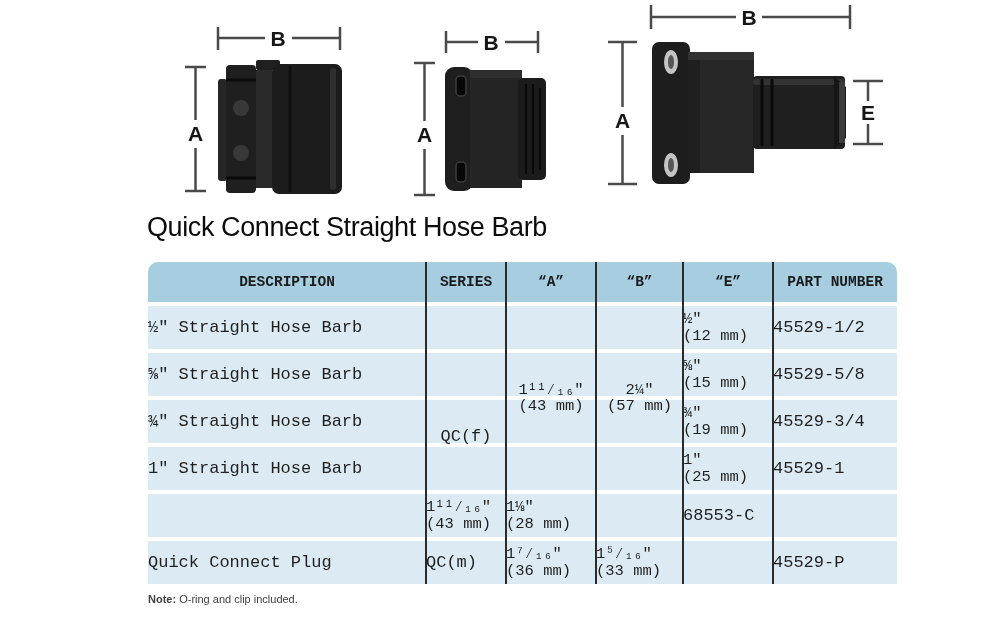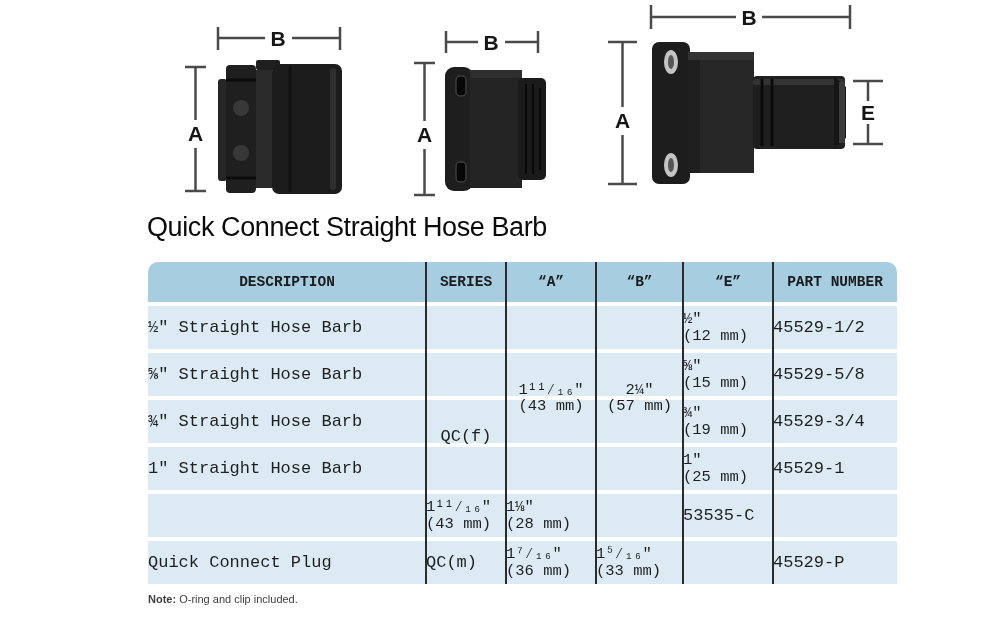--- a/index.html
+++ b/index.html
@@ -206,21 +206,21 @@
       <div></div>
       <div class="twolines">
         <span>1¹¹⁄₁₆″</span>
         <span>(43 mm)</span>
       </div>
       <div class="twolines">
         <span>1⅛″</span>
         <span>(28 mm)</span>
       </div>
       <div></div>
-      <div>53535-C</div>
+      <div>68553-C</div>
     </div>
 
     <div class="trow">
       <div>Quick Connect Plug</div>
       <div>QC(m)</div>
       <div class="twolines">
         <span>1⁷⁄₁₆″</span>
         <span>(36 mm)</span>
       </div>
       <div class="twolines">

